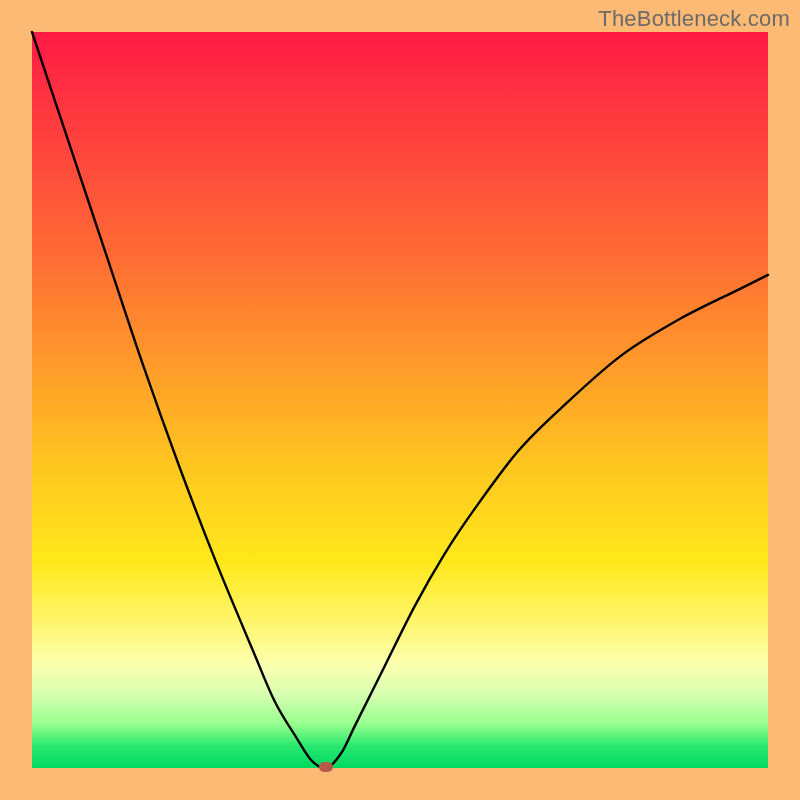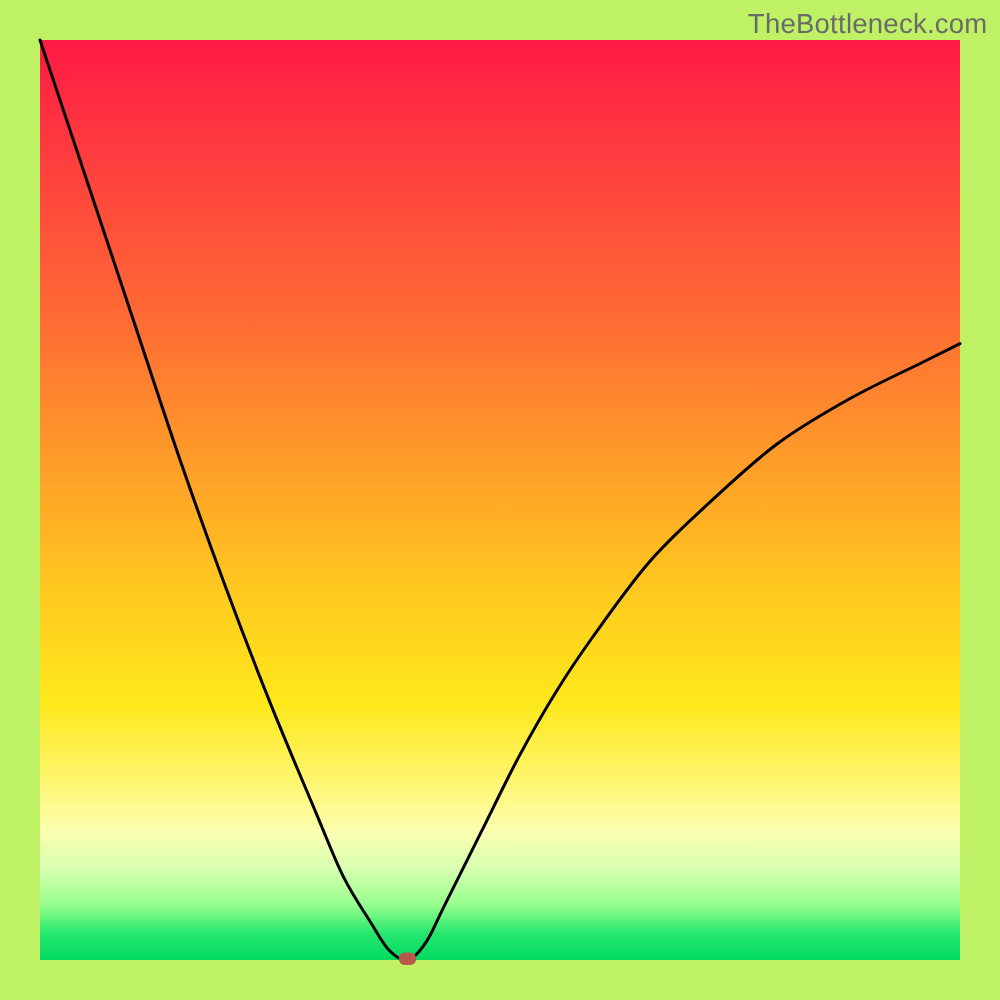--- a/index.html
+++ b/index.html
@@ -10,21 +10,21 @@
     background: #000;
     overflow: hidden;
     font-family: Arial, Helvetica, sans-serif;
   }
   .frame {
     position: absolute;
     top: 0;
     left: 0;
     width: 800px;
     height: 800px;
-    background: #bef264;
+    background: #fdba74;
   }
   .plot {
     position: absolute;
     top: 32px;
     left: 32px;
     width: 736px;
     height: 736px;
     
     background: linear-gradient(to bottom,
       #ff1a44 0%,

